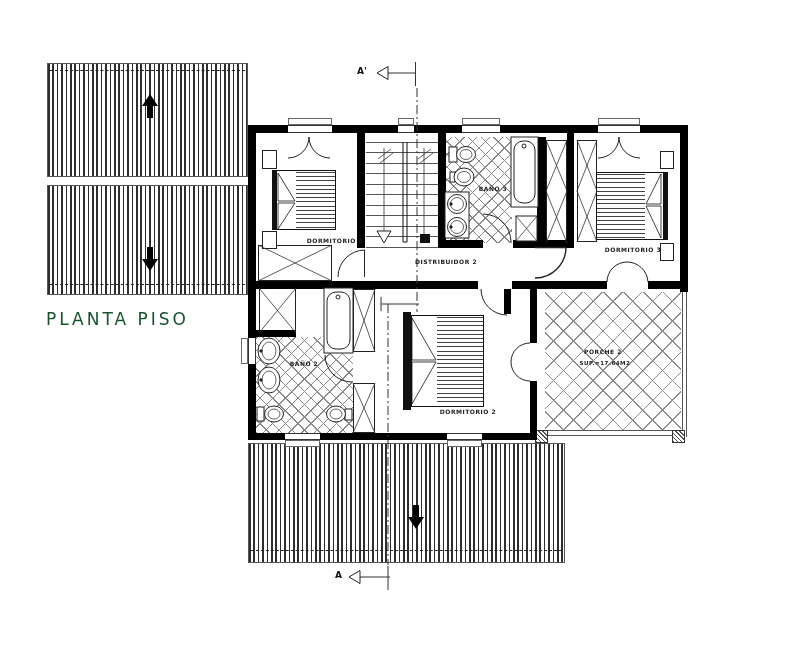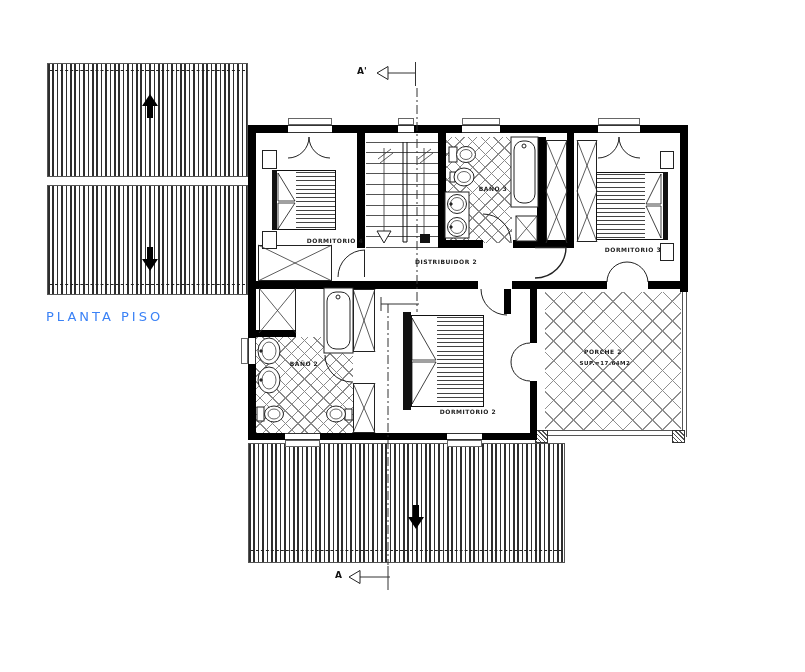--- a/index.html
+++ b/index.html
@@ -24,21 +24,21 @@
   .thinv{position:absolute;border-left:1px solid #555;border-right:1px solid #555;box-sizing:border-box;background:#fff;}
   .thinh{position:absolute;border-top:1px solid #555;border-bottom:1px solid #555;box-sizing:border-box;background:#fff;}
   .closet{position:absolute;background:#fff;border:1px solid #222;box-sizing:border-box;}
   .bedframe{position:absolute;background:#fff;border:1px solid #111;box-sizing:border-box;}
   .bedhead{position:absolute;background:#111;}
   .stripes{position:absolute;background:repeating-linear-gradient(to bottom,#444 0 1px,transparent 1px 4.2px);}
   .ns{position:absolute;background:#fff;border:1px solid #222;box-sizing:border-box;}
   .treads{position:absolute;background:repeating-linear-gradient(to bottom,#555 0 1px,transparent 1px 10.5px);}
   .lbl{position:absolute;font-size:6px;font-weight:bold;letter-spacing:.5px;color:#1a1a1a;white-space:nowrap;transform:translateX(-50%);}
   .lbl-sm{font-size:5.5px;}
-  .title-lbl{position:absolute;font-size:13px;letter-spacing:3px;color:#3b82f6;white-space:nowrap;}
+  .title-lbl{position:absolute;font-size:17px;letter-spacing:3px;color:#14532d;white-space:nowrap;}
   .marker-lbl{position:absolute;font-size:9px;font-weight:bold;color:#111;white-space:nowrap;}
   svg.overlay{position:absolute;left:0;top:0;pointer-events:none;}
 </style>
 </head>
 <body>
 
 <div id="plan">
 
   <div class="roof" style="left:47px;top:63px;width:201px;height:232px;"></div>
   <div class="ridge" style="left:47px;top:176px;width:201px;height:10px;"></div>

